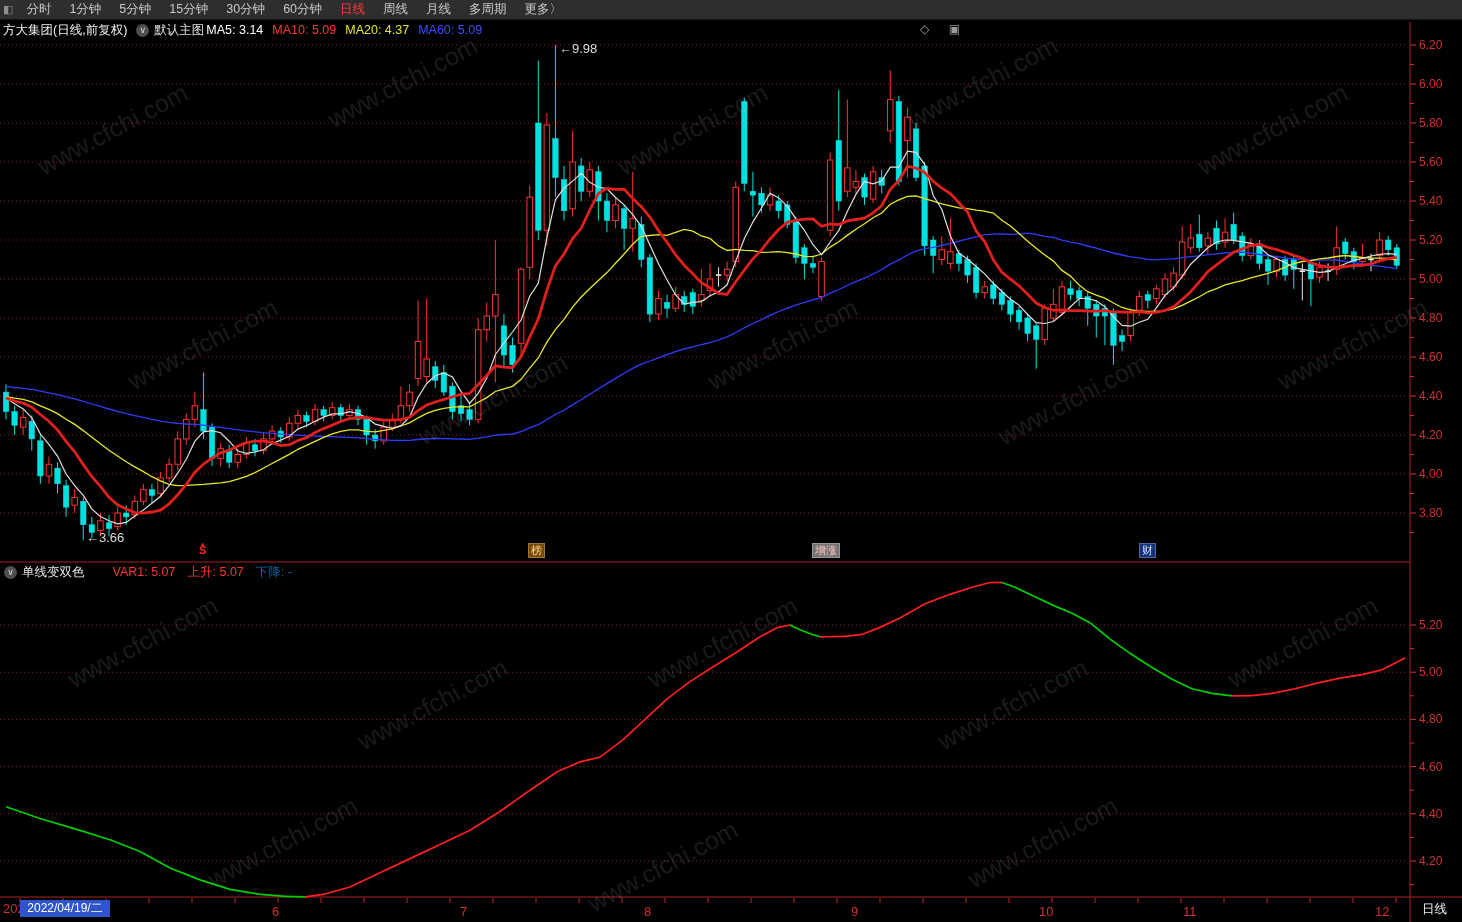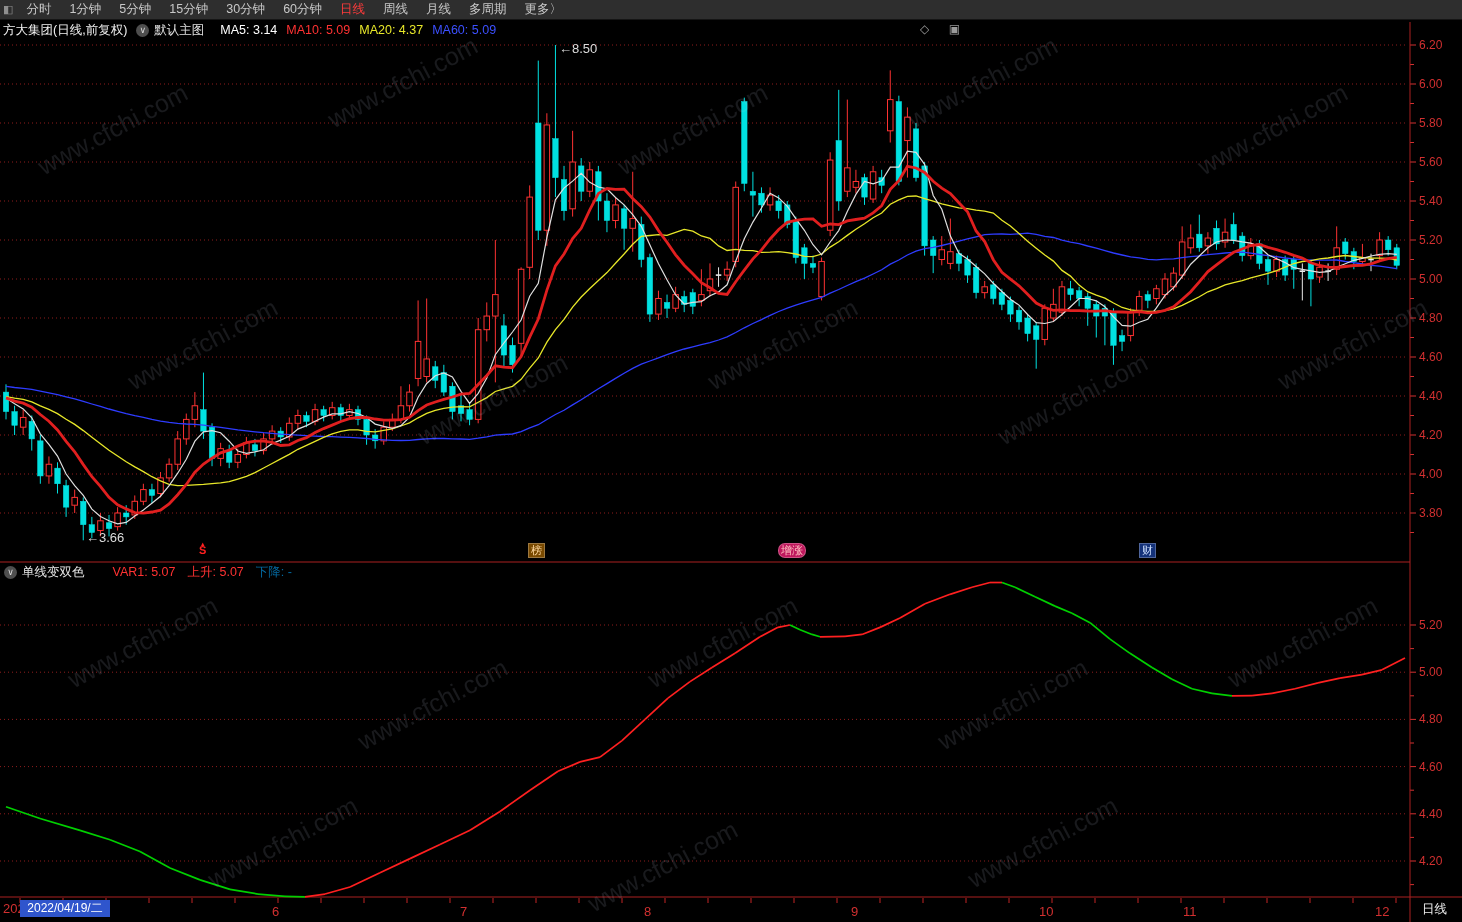--- a/index.html
+++ b/index.html
@@ -23,21 +23,21 @@
   
   .titlebar {
     position:absolute; left:0; top:21px; width:1184px; height:18px;
     display:flex; align-items:center; font-size:12.5px; color:#e6e6e6;
   }
   .titlebar .stock { padding:0 4px 0 3px; color:#f2f2f2; }
   .chev-circle {
     width:13px; height:13px; border-radius:50%; background:#4e4e4e; color:#dcdcdc;
     font-size:9px; line-height:12px; text-align:center; display:inline-block; margin:0 5px;
   }
-  .titlebar .style-name { color:#e0e0e0; margin-right:16px; }
+  .titlebar .style-name { color:#e0e0e0; margin-right:2px; }
   .ma { margin-right:9px; white-space:nowrap; }
   .ma.c-w { color:#ffffff; } .ma.c-r { color:#ff3232; }
   .ma.c-y { color:#e7e729; } .ma.c-b { color:#3c50ff; }
   .corner-icons { position:absolute; right:216px; top:1px; color:#9a9a9a; font-size:12px; letter-spacing:8px; }
   
   .subheader {
     position:absolute; left:0; top:564px; width:1400px; height:16px;
     display:flex; align-items:center; font-size:12.5px;
   }
   .subheader .ind-name { color:#e8e8e8; margin-right:28px; }
@@ -626,27 +626,27 @@
   <span class="sh-item c-red">上升: 5.07</span>
   <span class="sh-item c-green">下降: -</span>
 </div>
 
 <div class="dateaxis">
   <span class="year-partial">202</span>
   <div class="date-box">2022/04/19/二</div>
   <span class="period-box">日线</span>
 </div>
 
-<span class="anno" id="anno-high" style="left: 559px; top: 41px;">←8.50</span>
+<span class="anno" id="anno-high" style="left: 559px; top: 41px;">←9.98</span>
 <span class="anno" id="anno-low" style="left: 86px; top: 530px;">←3.66</span>
 
 <div id="evt-layer">
     <div class="sig" style="color: rgb(255, 32, 32); left: 199px; top: 541px;"><span class="tri">▲</span>S</div>
     <div class="evt" style="background: rgb(122, 74, 0); color: rgb(255, 217, 160); left: 528px; top: 543px;">榜</div>
-    <div class="evt" style="background: #be185d; color: rgb(255, 194, 194); left: 778px; top: 543px; border-radius: 7px;">增涨</div>
+    <div class="evt" style="background: #737373; color: rgb(255, 194, 194); left: 812px; top: 543px;">增涨</div>
     <div class="evt" style="background: rgb(20, 50, 122); color: rgb(207, 224, 255); left: 1139px; top: 543px;">财</div>
   </div>
 <div id="wm-layer">
     <span class="wm" style="left: 30px; top: 115px;">www.cfchi.com</span>
     <span class="wm" style="left: 320px; top: 68px;">www.cfchi.com</span>
     <span class="wm" style="left: 610px; top: 115px;">www.cfchi.com</span>
     <span class="wm" style="left: 900px; top: 68px;">www.cfchi.com</span>
     <span class="wm" style="left: 1190px; top: 115px;">www.cfchi.com</span>
     <span class="wm" style="left: 120px; top: 330px;">www.cfchi.com</span>
     <span class="wm" style="left: 410px; top: 385px;">www.cfchi.com</span>

